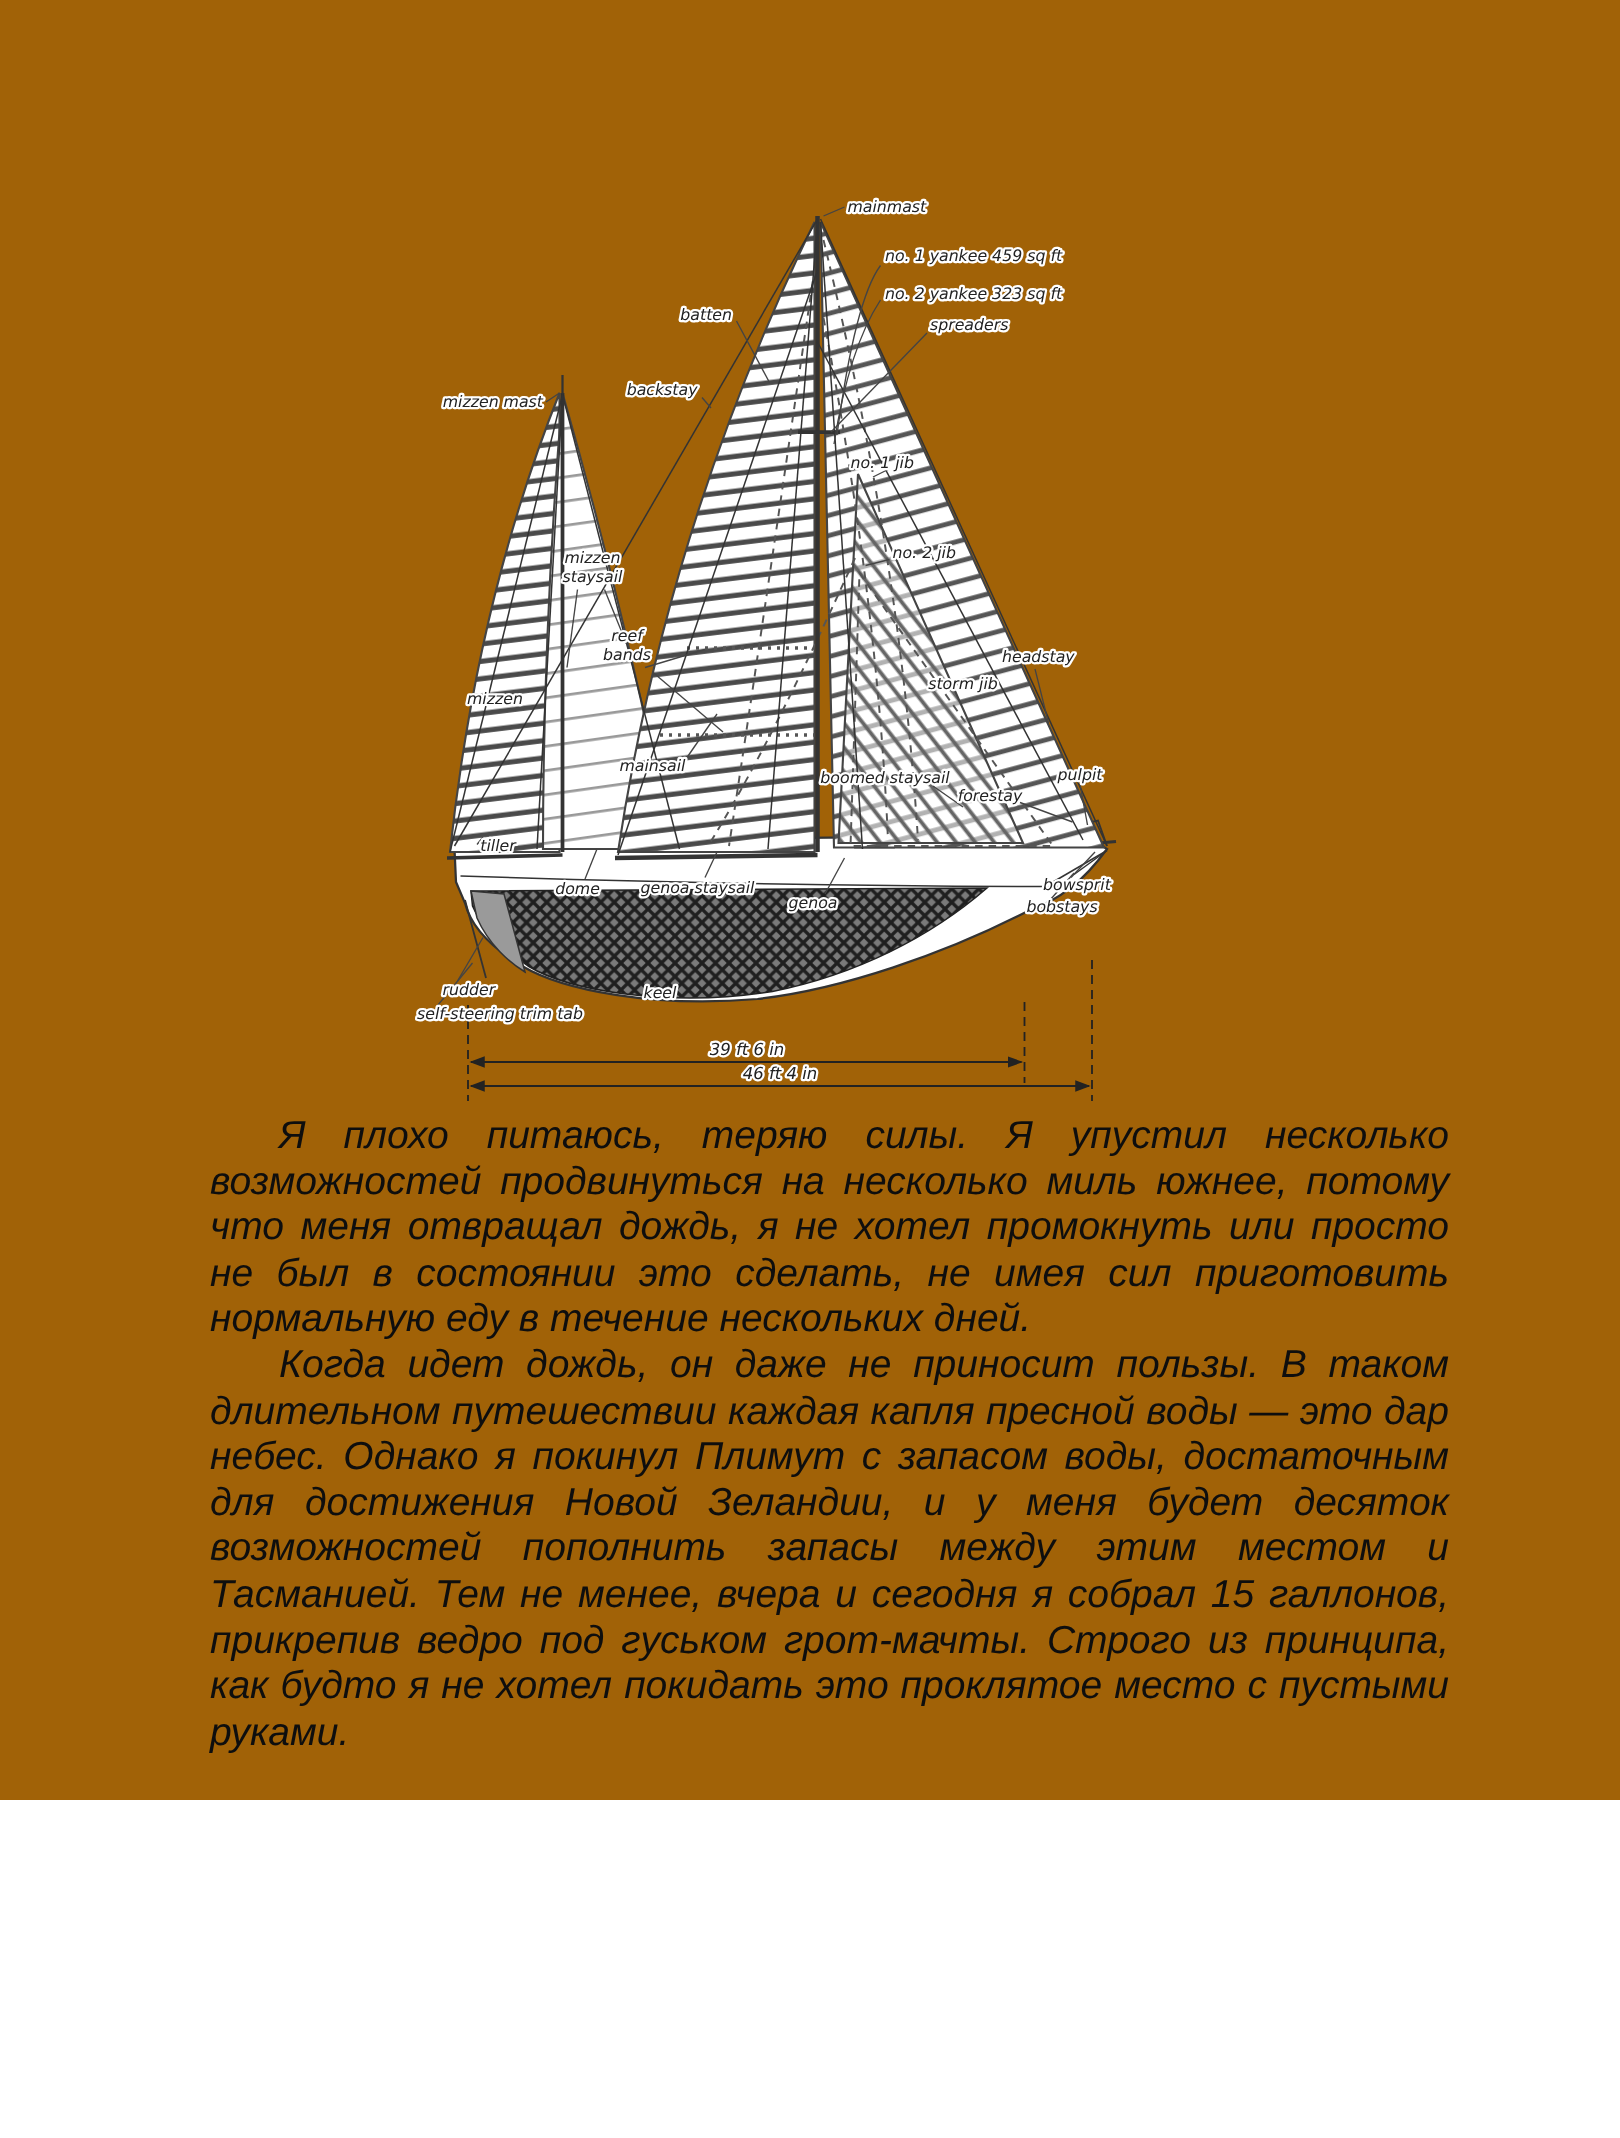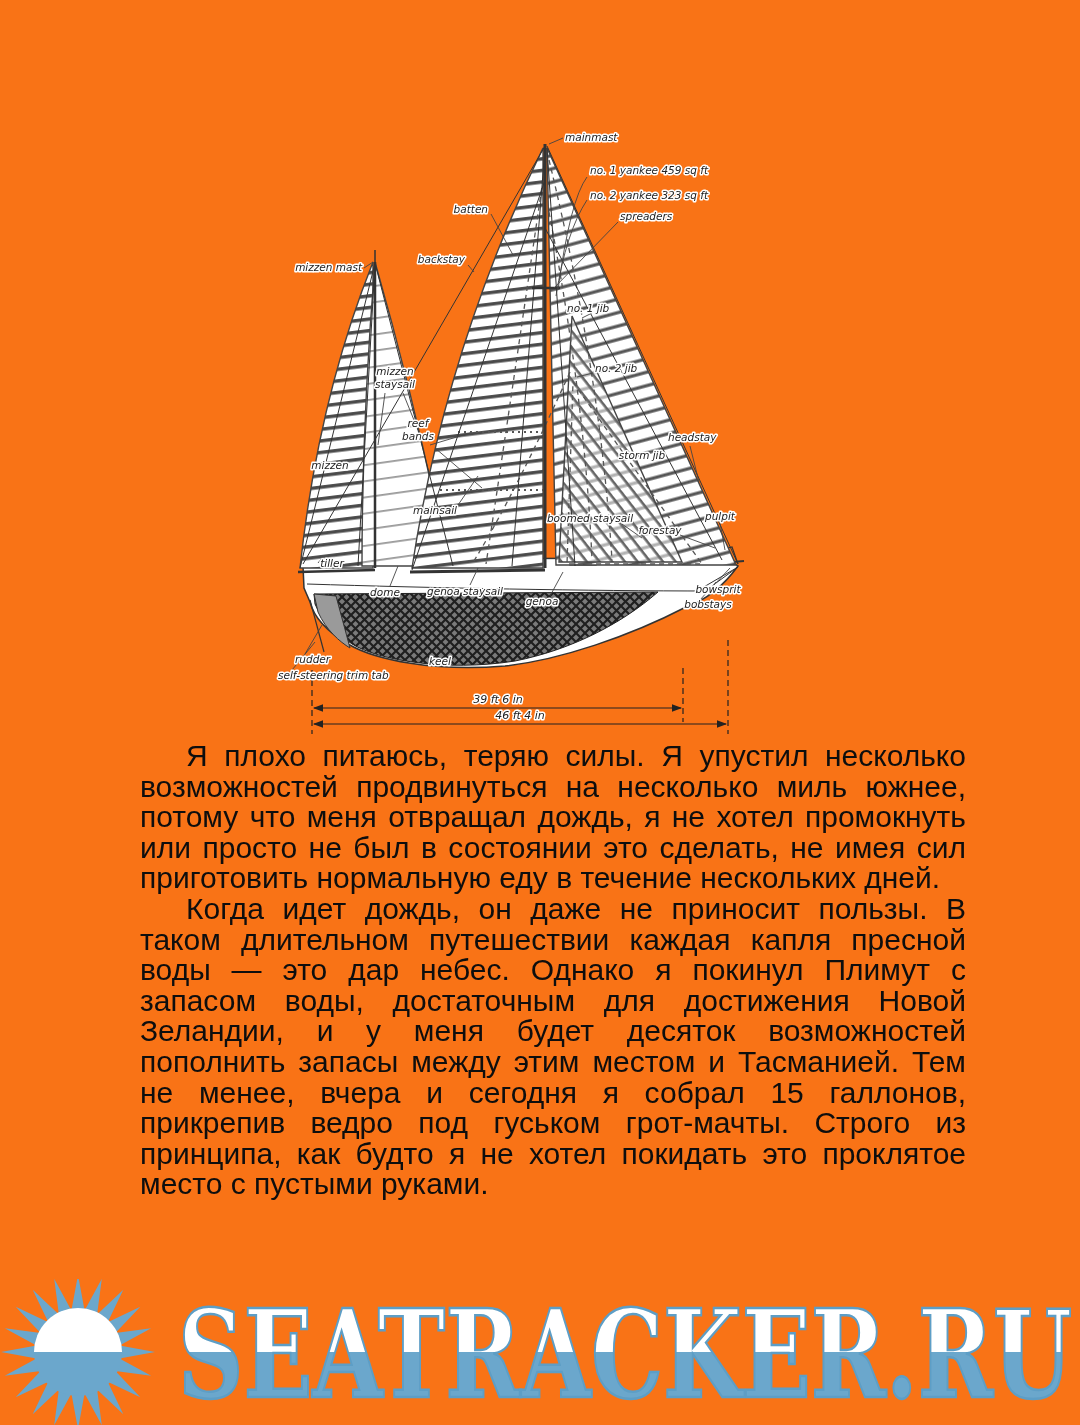--- a/index.html
+++ b/index.html
@@ -1,23 +1,23 @@
 <!DOCTYPE html>
 <html><head>
 <meta charset="utf-8">
 <style>
   html,body{margin:0;padding:0;background:#fff;}
-  .page{position:relative;width:1080px;height:1425px;margin:0 auto;background:#f97316;overflow:hidden;
+  .page{position:relative;width:1080px;height:1200px;margin:0 auto;background:#a16207;overflow:hidden;
         font-family:"Liberation Sans",sans-serif;}
   .diagram{position:absolute;left:270px;top:120px;width:500px;height:620px;}
   .diagram text{font:italic 10.5px "DejaVu Sans",sans-serif;fill:#222;
         paint-order:stroke;stroke:#fff;stroke-width:3px;stroke-linejoin:round;}
   .diagram text.dim{font:italic 11px "DejaVu Sans",sans-serif;}
   .bodytext{position:absolute;left:140px;top:741px;width:826px;
-        font-size:30px;line-height:30.6px;color:#0e0e0e;text-align:justify;}
+        font-size:26px;line-height:30.6px;color:#0e0e0e;text-align:justify;font-style:italic;}
   .bodytext p{margin:0;text-indent:46px;}
   .wm{position:absolute;left:0;top:1279px;width:1080px;height:148px;}
 </style>
 </head>
 <body>
 
 <div class="page">
 
   <svg class="diagram" viewBox="0 0 500 620">
     <defs>

